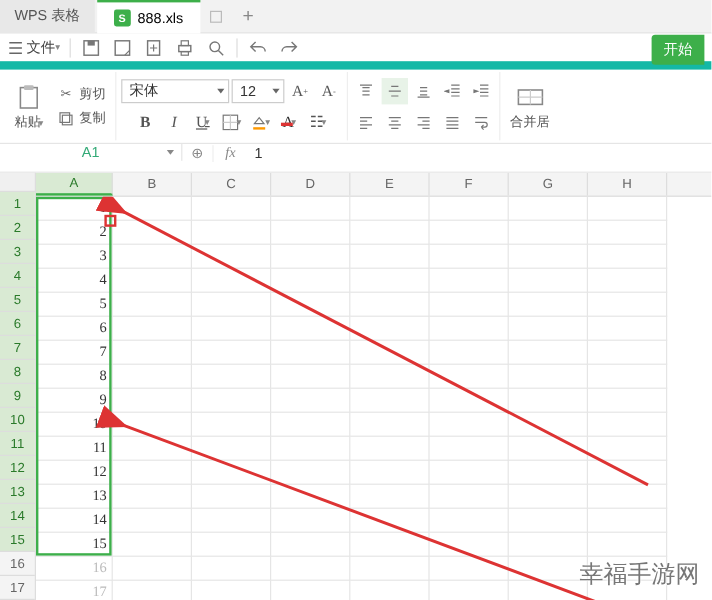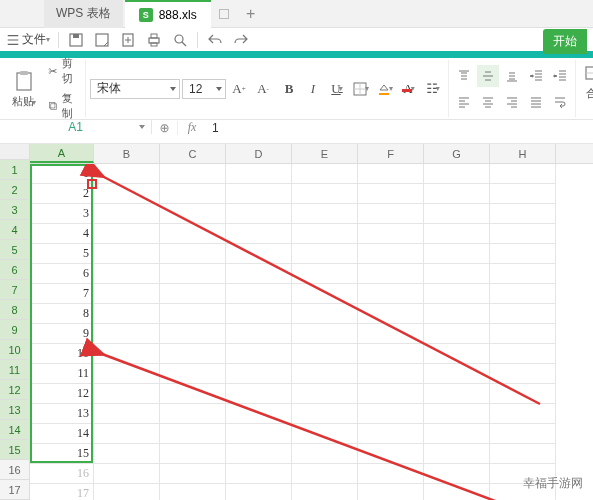--- a/index.html
+++ b/index.html
@@ -11,21 +11,20 @@
     height: 500px;
     overflow: hidden;
     position: relative;
   }
   .titlebar {
     background: #f2f2f2;
     height: 28px;
     display: flex;
     align-items: center;
     border-bottom: 1px solid #e0e0e0;
-    padding-left: 44px;
   }
   .app-title {
     background: #e8e8e8;
     color: #555;
     padding: 0 12px;
     height: 28px;
     display: flex;
     align-items: center;
     font-size: 12px;
   }
@@ -158,21 +157,21 @@
     left:57px;
     top:15px;
     width:10px;height:10px;
     border:2px solid #d33;
     pointer-events:none;
   }
   .annot{position:absolute;pointer-events:none;}
   .watermark{
     position:absolute;
     right:10px; bottom:8px;
-    color:#777; font-size:12px;
+    color:#777; font-size:20px;
     font-family:"Microsoft YaHei",sans-serif;
     text-shadow:0 0 2px #fff,0 0 2px #fff;
   }
 </style>
 </head>
 <body>
 
 <div class="titlebar">
   <div class="app-title">WPS 表格</div>
   <div class="file-tab">
@@ -260,21 +259,21 @@
             <svg viewBox="0 0 14 14">
               <rect x="2" y="2" width="8" height="8" fill="none" stroke="#777"></rect>
               <rect x="4" y="4" width="8" height="8" fill="none" stroke="#777"></rect>
             </svg>
           </span>
         <span>复制</span>
       </div>
     </div>
   </div>
 
-  <div class="ribgroup" style="flex-direction:row;justify-content:center;gap:4px;">
+  <div class="ribgroup" style="flex-direction:column;justify-content:center;gap:4px;">
     <div class="row-inner">
       <div class="font-sel">
         <span>宋体</span>
         <span class="sel-caret"></span>
       </div>
       <div class="size-sel">
         <span>12</span>
         <span class="sel-caret"></span>
       </div>
       <div class="fmt-btn">A<sup style="font-size:7px">+</sup></div>

